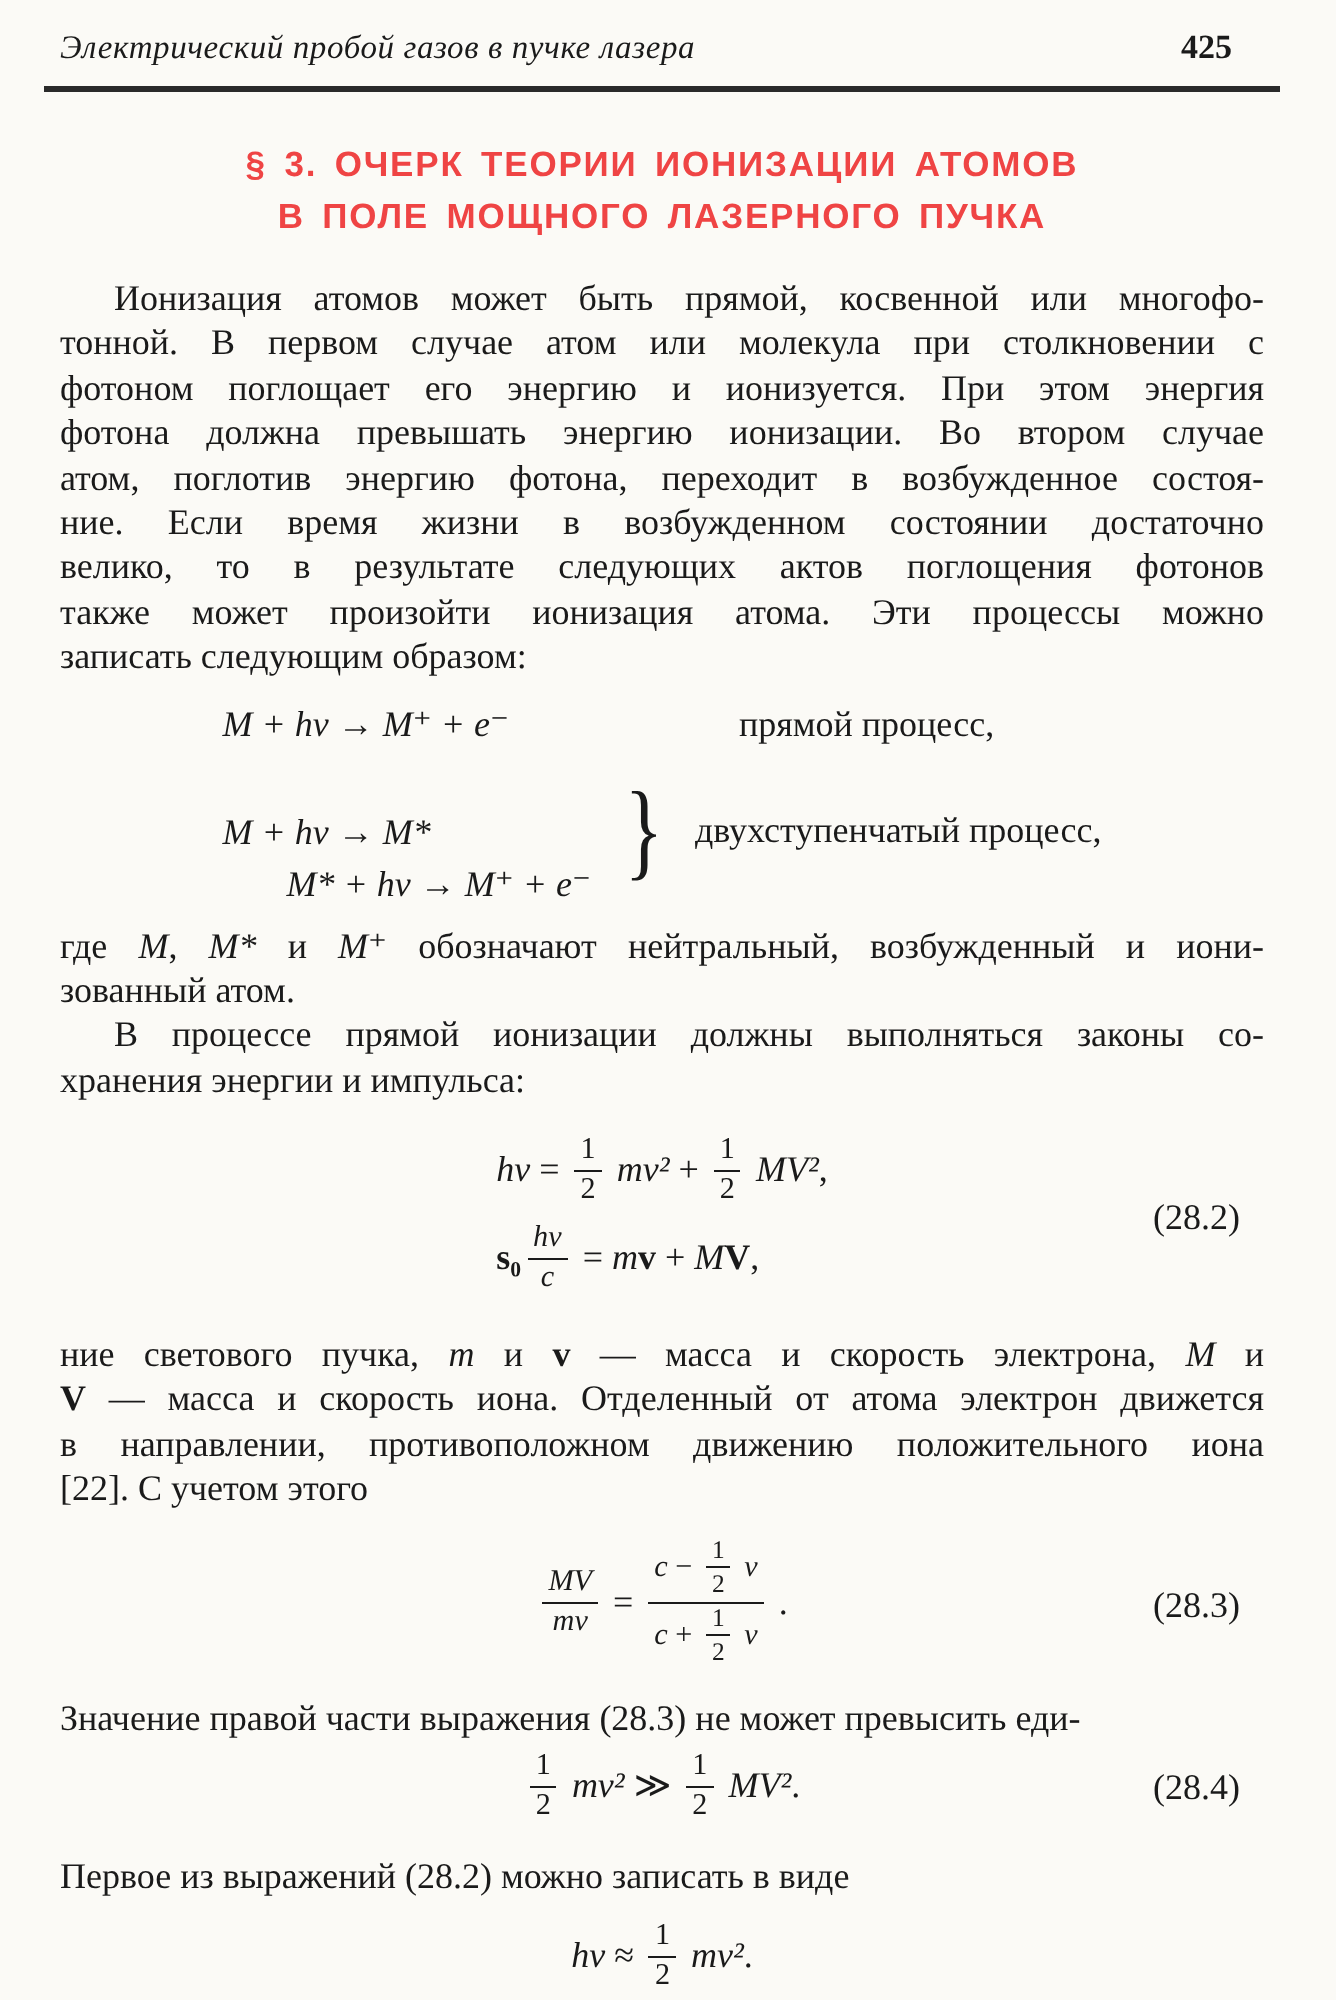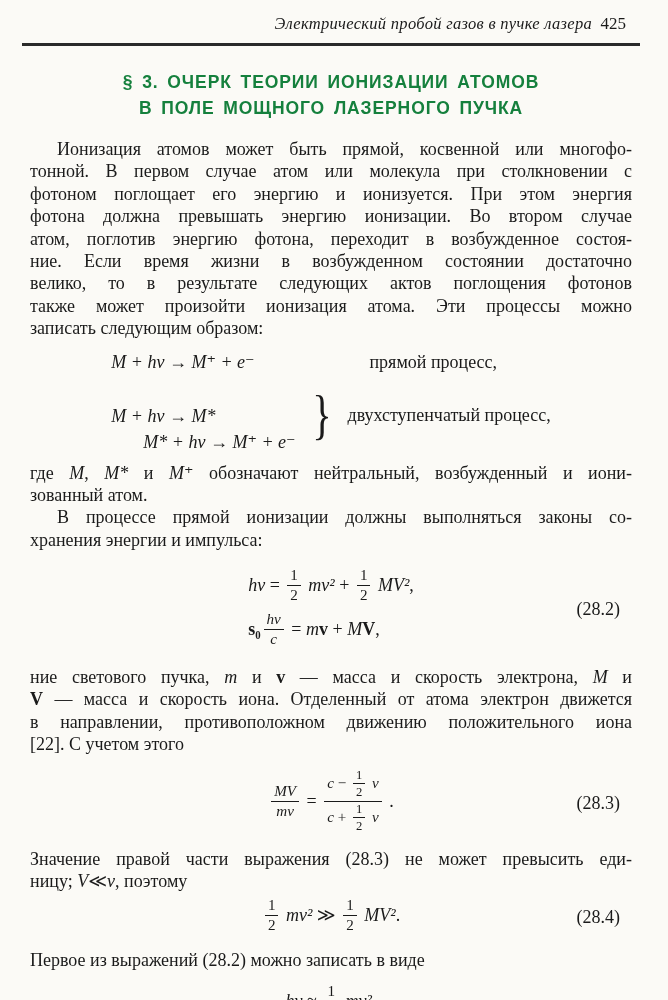--- a/index.html
+++ b/index.html
@@ -7,32 +7,32 @@
     width:668px;height:1000px;overflow:hidden;
     background:#fbfaf6;color:#1a1a1a;
     font-family:"Liberation Serif","DejaVu Serif",serif;
     font-size:18px;
   }
   .page{padding:14px 36px 0 30px;position:relative;}
 
   
   .header{position:relative;height:26px;}
   .running-title{
-    display:block;text-align:right;font-style:italic;font-size:16.5px;
+    display:block;text-align:left;font-style:italic;font-size:16.5px;
     letter-spacing:.3px;padding-right:40px;
   }
-  .pagenum{position:absolute;right:6px;top:0;font-style:normal;font-size:17px;}
+  .pagenum{position:absolute;right:16px;top:0;font-style:normal;font-size:17px;font-weight:bold;}
   .rule{border:0;border-top:3px solid #2a2a2a;margin:3px -8px 0 -8px;height:0;}
 
   
   .heading{
     text-align:center;
     font-family:"Liberation Sans","DejaVu Sans",sans-serif;
     font-weight:bold;font-size:17.5px;letter-spacing:.9px;word-spacing:3px;
-    line-height:26px;margin:23px 0 17px;color:#15803d;
+    line-height:26px;margin:23px 0 17px;color:#ef4444;
   }
 
   
   .para .line{
     text-align:justify;text-align-last:justify;
     line-height:22.4px;white-space:normal;
   }
   .para .line:last-child{text-align-last:left;}
   .para.indent .line:first-child{text-indent:27px;}
 
@@ -158,21 +158,20 @@
           <span class="fd"><span class="m">c</span> + <span class="frac">
               <span class="fn">1</span>
               <span class="fd">2</span>
             </span> <span class="m">v</span></span>
         </span> .</span>
     <span class="eq-num">(28.3)</span>
   </div>
 
   <div class="para">
       <div class="line">Значение правой части выражения (28.3) не может превысить еди-</div>
-      <div class="line">ницу; <span class="m">V</span>≪<span class="m">v</span>, поэтому</div>
     </div>
 
   <div class="eq-block eq284">
     <span class="eq-col"><span class="frac">
           <span class="fn">1</span>
           <span class="fd">2</span>
         </span> <span class="m">mv²</span> ≫ <span class="frac">
           <span class="fn">1</span>
           <span class="fd">2</span>
         </span> <span class="m">MV²</span>.</span>

